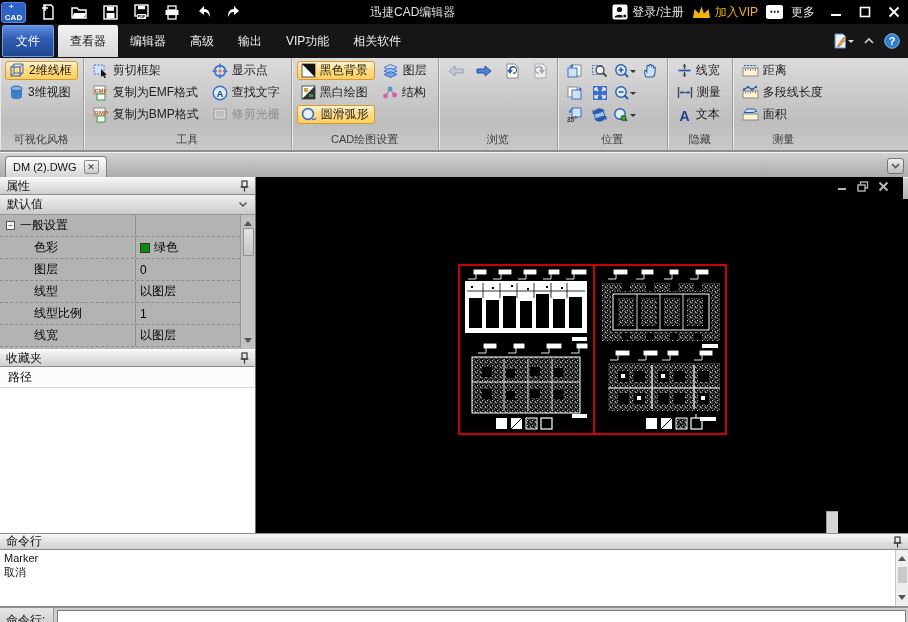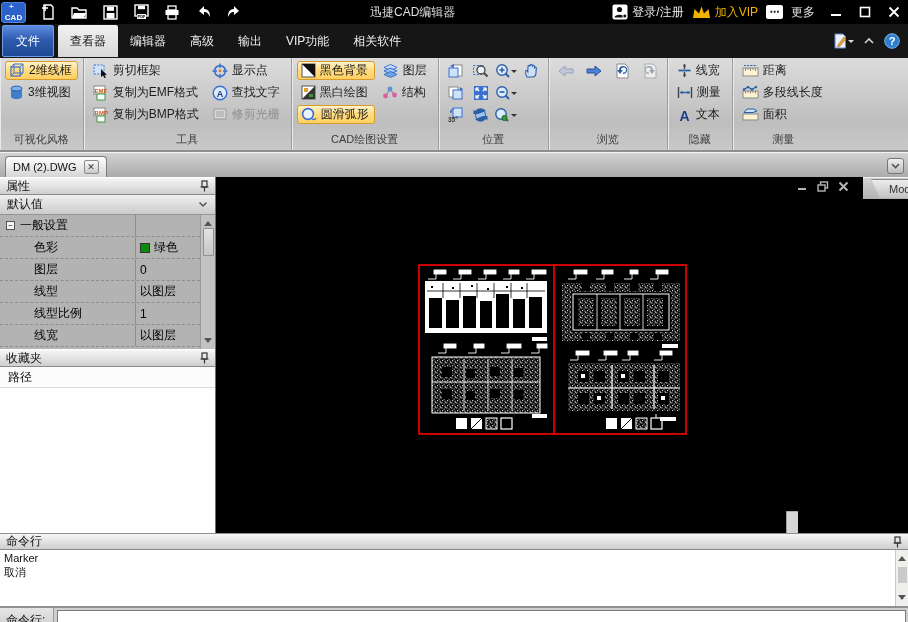--- a/index.html
+++ b/index.html
@@ -56,21 +56,21 @@
     border-bottom:none; border-radius:4px 4px 0 0; display:flex; align-items:center; gap:7px; padding:0 7px;
     font-size:11px; color:#111; }
   .tab-close { width:15px; height:14px; background:linear-gradient(#fafafa,#c9c9c9); border:1px solid #8a8a8a;
     border-radius:2px; display:flex; align-items:center; justify-content:center; font-size:9px; color:#333; }
   .tab-chevron { margin-left:auto; margin-right:4px; margin-bottom:3px; width:17px; height:16px;
     background:linear-gradient(#efefef,#bdbdbd); border:1px solid #777; border-radius:3px;
     display:flex; align-items:center; justify-content:center; }
 
   
   .main { display:flex; height:356px; }
-  .left-panel { width:216px; background:#b3b3b3; border-right:1px solid #6e6e6e; display:flex; flex-direction:column; }
+  .left-panel { width:256px; background:#b3b3b3; border-right:1px solid #6e6e6e; display:flex; flex-direction:column; }
   .panel-header { height:18px; background:linear-gradient(#f6f6f6,#cfcfcf); border-top:1px solid #fff;
     border-bottom:1px solid #8a8a8a; display:flex; align-items:center; padding:0 6px; color:#111; }
   .pin { margin-left:auto; }
   .preset-row { height:20px; background:linear-gradient(#f0f0f0,#cbcbcb); border-bottom:1px solid #949494;
     display:flex; align-items:center; padding:0 7px; color:#111; }
   .prop-grid { height:134px; display:flex; }
   .pg-rows { flex:1; }
   .prow { height:22px; display:flex; align-items:center; border-bottom:1px dashed #8d8d8d; }
   .plabel { width:135px; display:flex; align-items:center; gap:5px; padding-left:6px; }
   .plabel.child { padding-left:34px; }
@@ -369,20 +369,48 @@
             <circle cx="12.5" cy="10" r="2.4" fill="#d860a0"></circle>
           </svg>
           <span>结构</span>
         </div>
       </div>
     </div>
     <div class="rgroup-label">CAD绘图设置</div>
   </div>
 
   <div class="rgroup">
+    <div style="display:flex;gap:4px;align-items:center">
+      <span class="ibtn">
+        <svg class="ic" width="16" height="12" viewBox="0 0 16 12">
+          <path d="M7 1 L1 6 L7 11 L7 8 L15 8 L15 4 L7 4 Z" fill="#c2cada" stroke="#98a2b8"></path>
+        </svg>
+        </span>
+      <span class="ibtn">
+        <svg class="ic" width="16" height="12" viewBox="0 0 16 12">
+          <path d="M9 1 L15 6 L9 11 L9 8 L1 8 L1 4 L9 4 Z" fill="#4a82d8" stroke="#2a5298"></path>
+        </svg>
+        </span>
+      <span class="ibtn">
+        <svg class="ic" width="16" height="16" viewBox="0 0 16 16">
+          <path d="M3 1 h8 l3 3 v11 h-11 z" fill="#fff" stroke="#888"></path>
+          <path d="M9 11 A4 4 0 1 0 5 7 L3 7 L6 11 L9 7 L7 7 A2.5 2.5 0 1 1 9 9.5 Z" fill="#2a5fa8"></path>
+        </svg>
+        </span>
+      <span class="ibtn">
+        <svg class="ic" width="16" height="16" viewBox="0 0 16 16">
+          <path d="M3 1 h8 l3 3 v11 h-11 z" fill="#eee" stroke="#aaa"></path>
+          <path d="M7 11 A4 4 0 1 1 11 7 L13 7 L10 11 L7 7 L9 7 A2.5 2.5 0 1 0 7 9.5 Z" fill="#9aa4b4"></path>
+        </svg>
+        </span>
+    </div>
+    <div class="rgroup-label">浏览</div>
+  </div>
+
+  <div class="rgroup">
     <div class="rcol" style="gap:2px">
       <div style="display:flex;gap:1px">
         <span class="ibtn">
           <svg class="ic" width="17" height="16" viewBox="0 0 17 16">
             <rect x="6" y="2" width="9" height="11" fill="#fff" stroke="#888"></rect>
             <rect x="2" y="5" width="9" height="9" fill="#cfe2f7" stroke="#3a6fd0"></rect>
             <path d="M3 3 L7 1 L7 5 Z" fill="#3a6fd0"></path>
           </svg>
           </span>
         <span class="ibtn">
@@ -450,48 +478,20 @@
           <svg class="ic" width="16" height="16" viewBox="0 0 16 16">
             <circle cx="7" cy="7" r="5.2" fill="#dceafc" stroke="#2a5fa8" stroke-width="1.4"></circle>
             <path d="M10.5 10.5 L14 14" stroke="#2a5fa8" stroke-width="2"></path>
             <circle cx="10.5" cy="11" r="2.6" fill="#3a9a3a" stroke="#1a6a1a"></circle>
           </svg>
             <span class="drop"></span>
           </span>
       </div>
     </div>
     <div class="rgroup-label">位置</div>
-  </div>
-
-  <div class="rgroup">
-    <div style="display:flex;gap:4px;align-items:center">
-      <span class="ibtn">
-        <svg class="ic" width="16" height="12" viewBox="0 0 16 12">
-          <path d="M7 1 L1 6 L7 11 L7 8 L15 8 L15 4 L7 4 Z" fill="#c2cada" stroke="#98a2b8"></path>
-        </svg>
-        </span>
-      <span class="ibtn">
-        <svg class="ic" width="16" height="12" viewBox="0 0 16 12">
-          <path d="M9 1 L15 6 L9 11 L9 8 L1 8 L1 4 L9 4 Z" fill="#4a82d8" stroke="#2a5298"></path>
-        </svg>
-        </span>
-      <span class="ibtn">
-        <svg class="ic" width="16" height="16" viewBox="0 0 16 16">
-          <path d="M3 1 h8 l3 3 v11 h-11 z" fill="#fff" stroke="#888"></path>
-          <path d="M9 11 A4 4 0 1 0 5 7 L3 7 L6 11 L9 7 L7 7 A2.5 2.5 0 1 1 9 9.5 Z" fill="#2a5fa8"></path>
-        </svg>
-        </span>
-      <span class="ibtn">
-        <svg class="ic" width="16" height="16" viewBox="0 0 16 16">
-          <path d="M3 1 h8 l3 3 v11 h-11 z" fill="#eee" stroke="#aaa"></path>
-          <path d="M7 11 A4 4 0 1 1 11 7 L13 7 L10 11 L7 7 L9 7 A2.5 2.5 0 1 0 7 9.5 Z" fill="#9aa4b4"></path>
-        </svg>
-        </span>
-    </div>
-    <div class="rgroup-label">浏览</div>
   </div>
 
   <div class="rgroup">
     <div class="rcol">
       <div class="rbtn">
         <svg class="ic" width="15" height="15" viewBox="0 0 15 15">
           <path d="M1.5 7.5 H13.5" stroke="#2a5fa8" stroke-width="1.8"></path>
           <path d="M7.5 1 V6 M7.5 9 V14" stroke="#444" stroke-width="1.4"></path>
           <path d="M7.5 1 L5.8 3.4 L9.2 3.4 Z M7.5 14 L5.8 11.6 L9.2 11.6 Z" fill="#444"></path>
         </svg>

